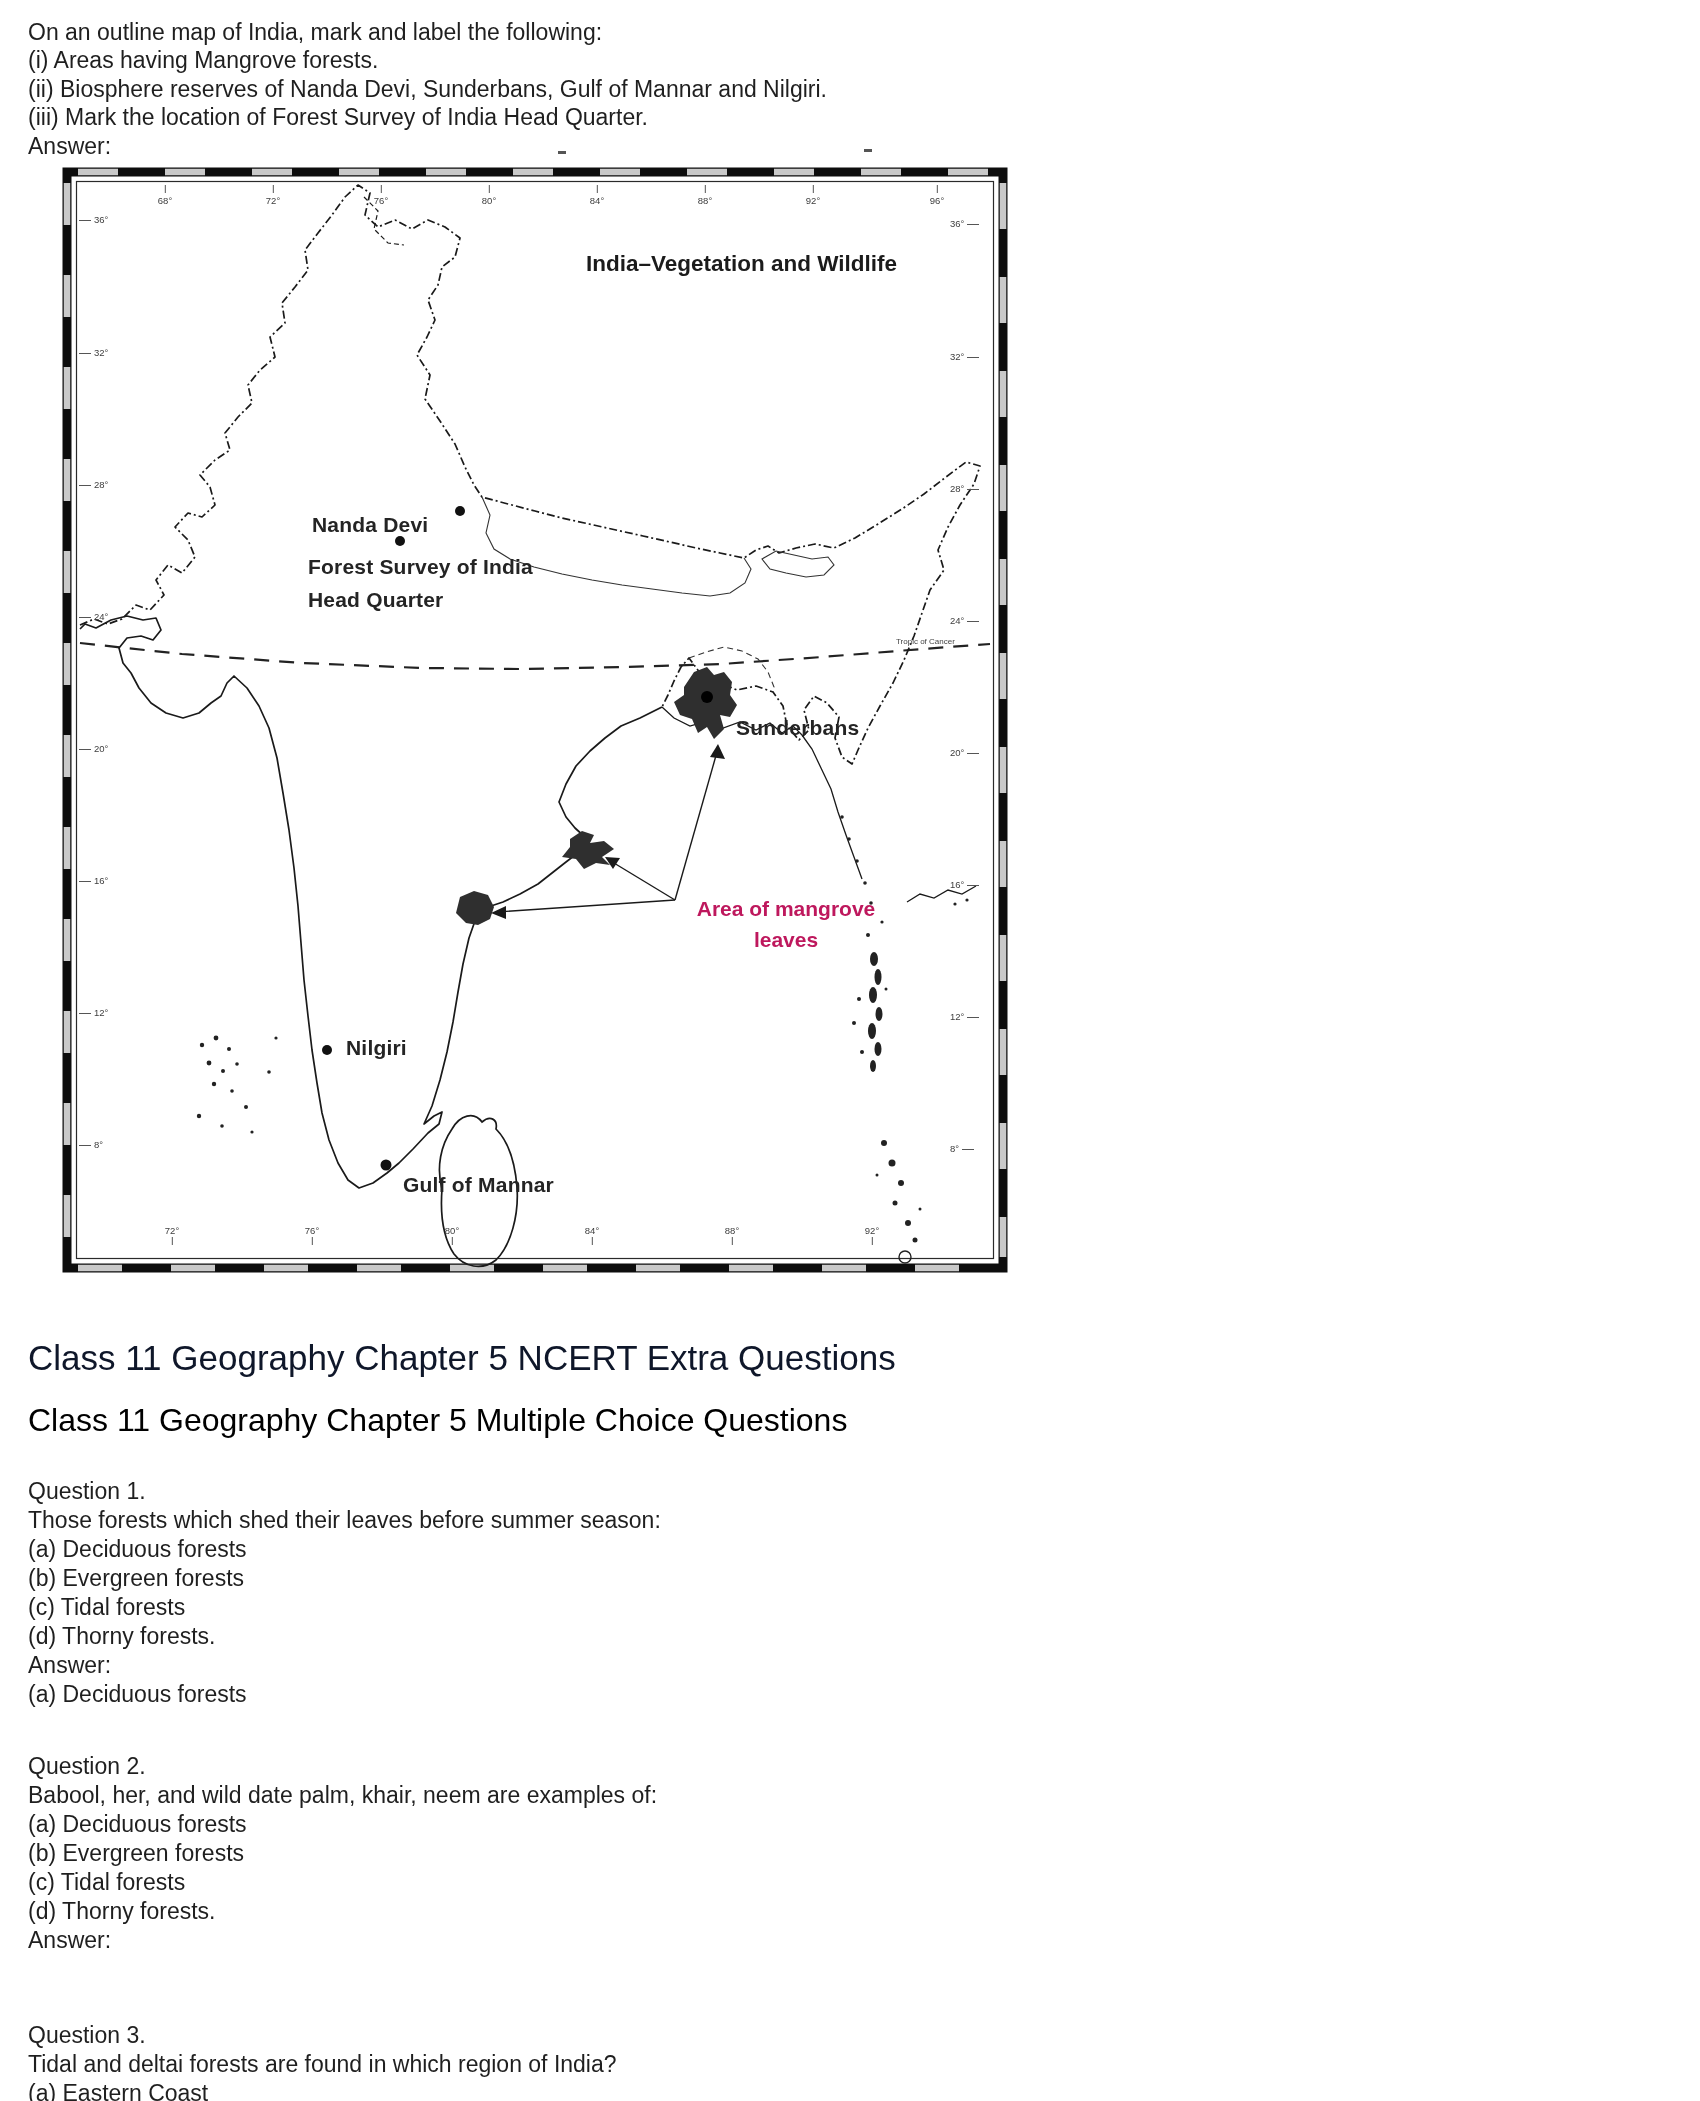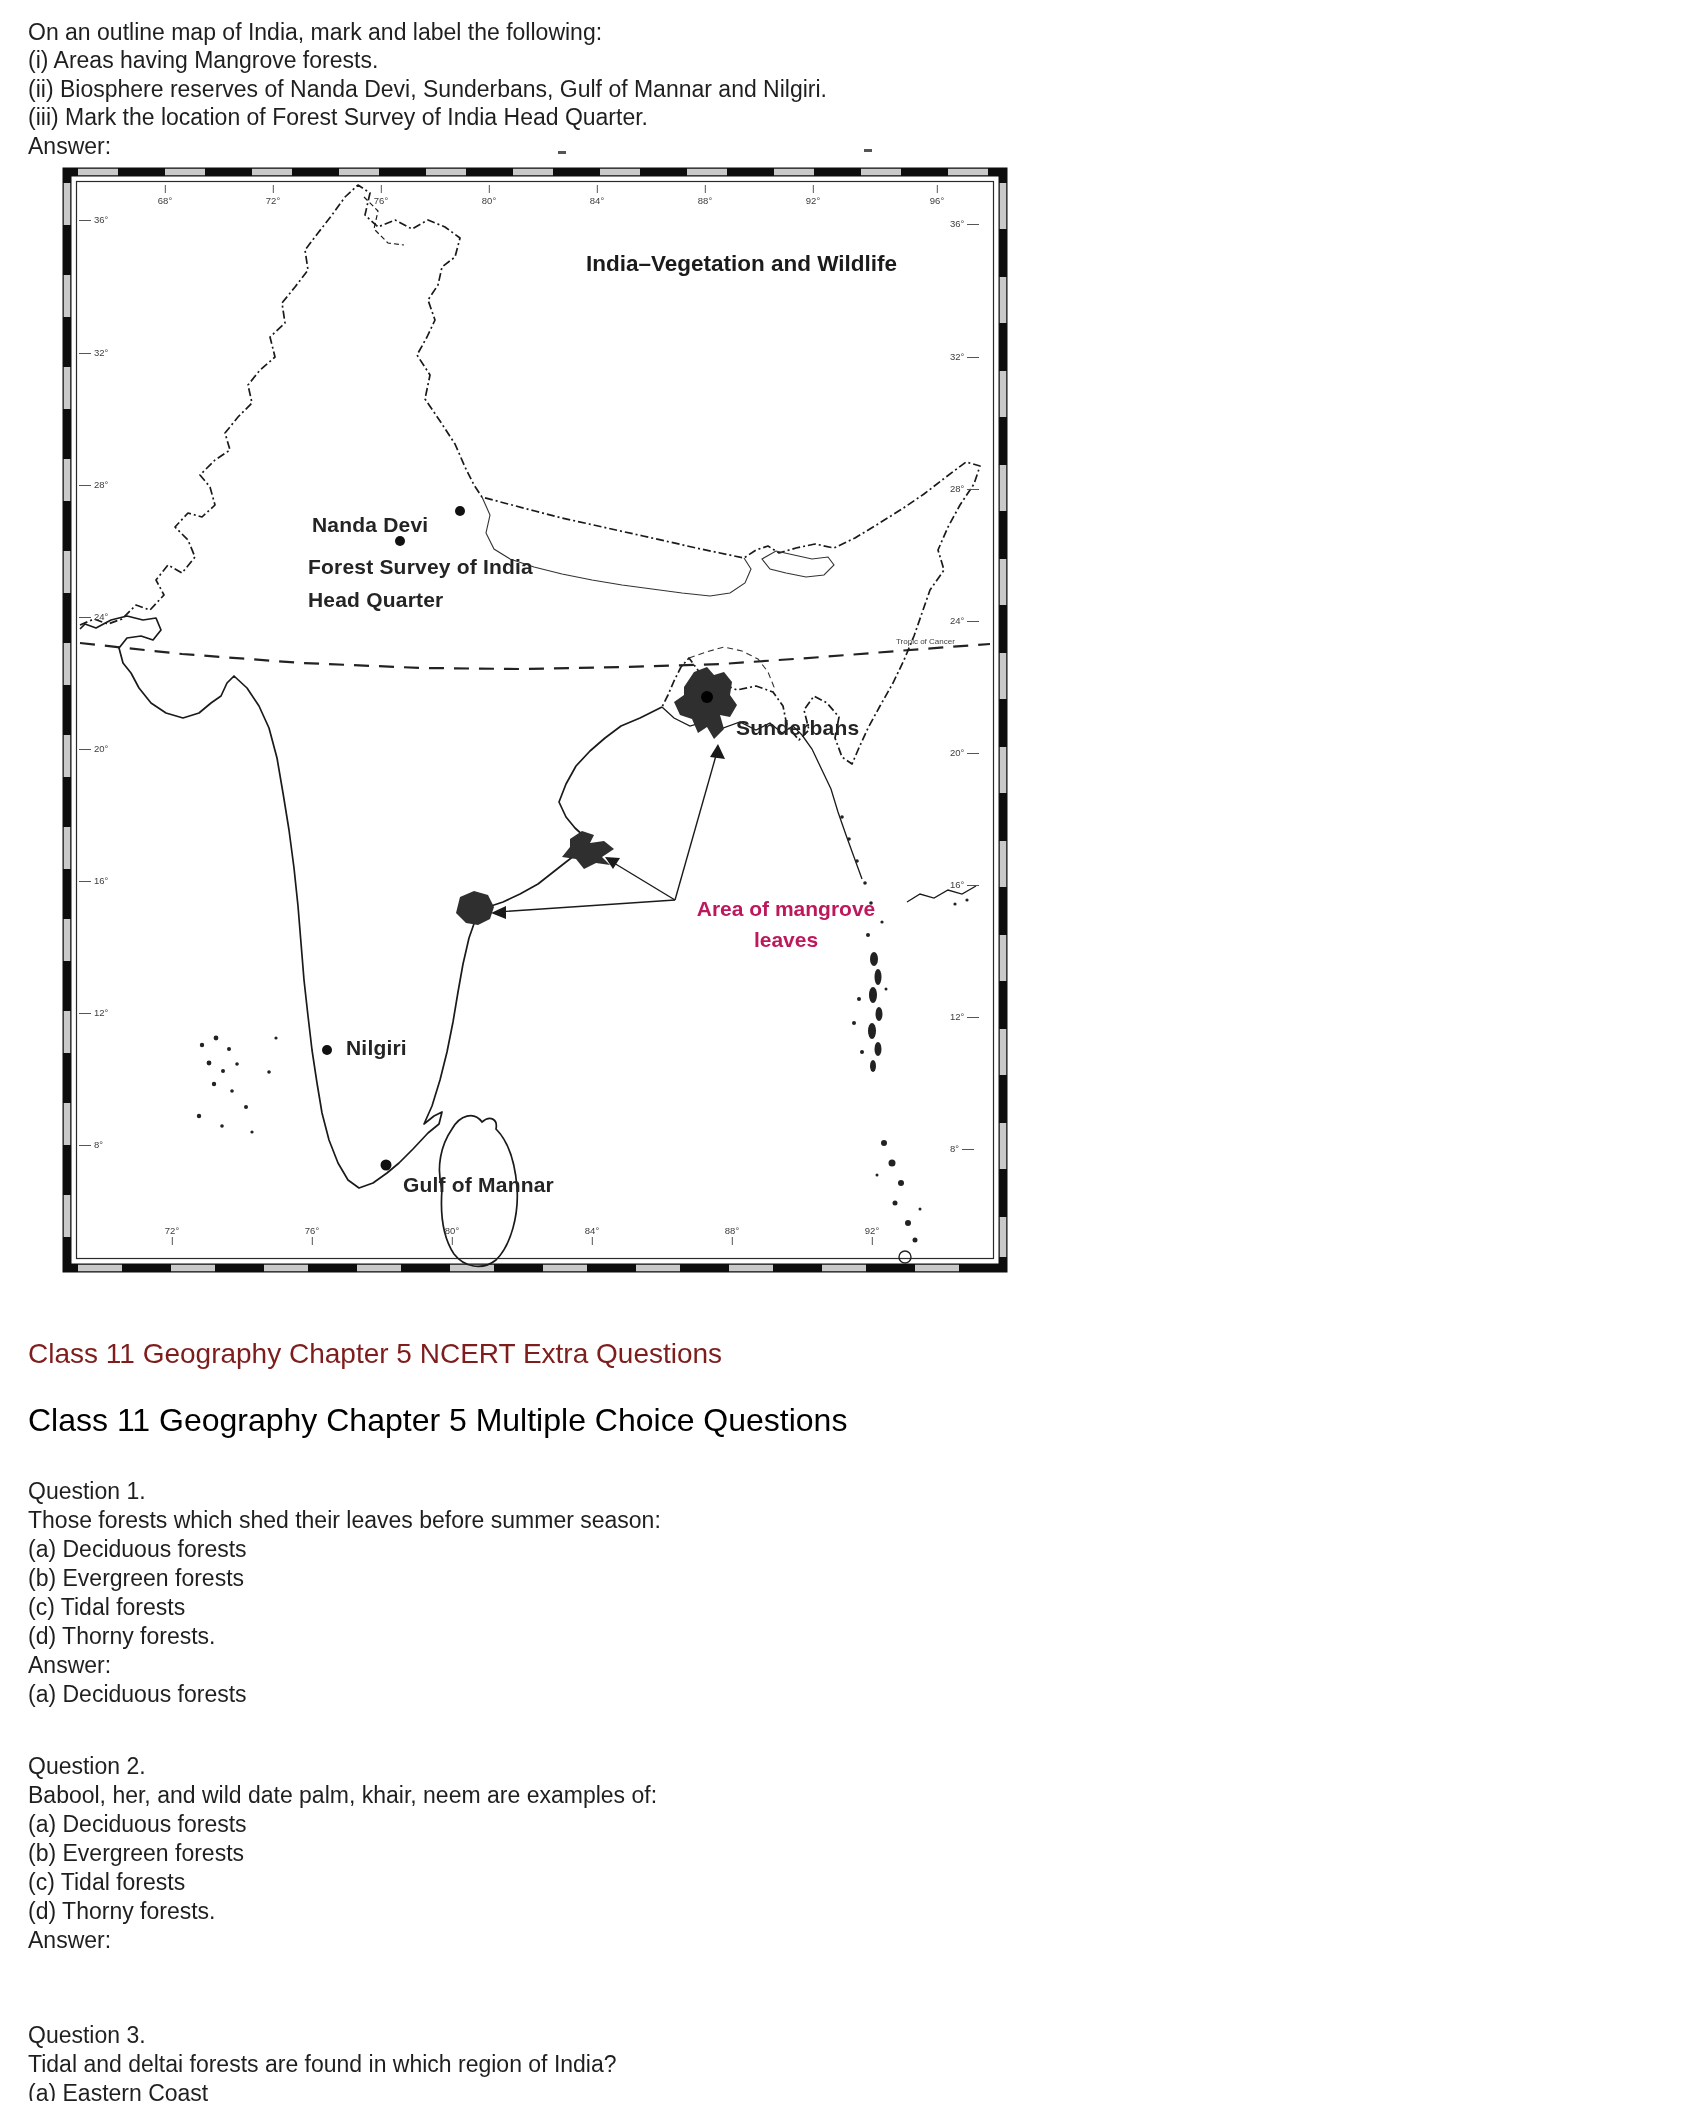--- a/index.html
+++ b/index.html
@@ -2,21 +2,21 @@
 <html><head>
 <meta charset="utf-8">
 <style>
   html,body{margin:0;padding:0;}
   body{
     width:1700px;height:2101px;position:relative;background:#ffffff;
     font-family:"Liberation Sans", sans-serif;color:#1f1f1f;overflow:hidden;
   }
   .abs{position:absolute;}
   .intro{left:28px;top:18px;font-size:23px;line-height:28.4px;}
-  .h1{left:28px;top:1338px;font-size:28px;font-weight:400;color:#7f1d1d;}
+  .h1{left:28px;top:1338px;font-size:35px;font-weight:400;color:#0f172a;}
   .h2{left:28px;top:1402px;font-size:32px;font-weight:400;color:#000000;}
   .qblock{left:28px;font-size:23px;line-height:29px;}
   .qblock div{white-space:pre;}
   
   .map{left:62px;top:167px;width:946px;height:1106px;background:#ffffff;}
   .map svg{position:absolute;left:0;top:0;}
   .maplabel{position:absolute;font-size:21px;font-weight:600;color:#242424;letter-spacing:.2px;white-space:nowrap;}
   .maptitle{position:absolute;left:524px;top:84px;font-size:22.5px;color:#1b1b1b;white-space:nowrap;}
   .maptitle .b{font-weight:700;}
   .maptitle .r{font-weight:600;margin-top:48px;}

